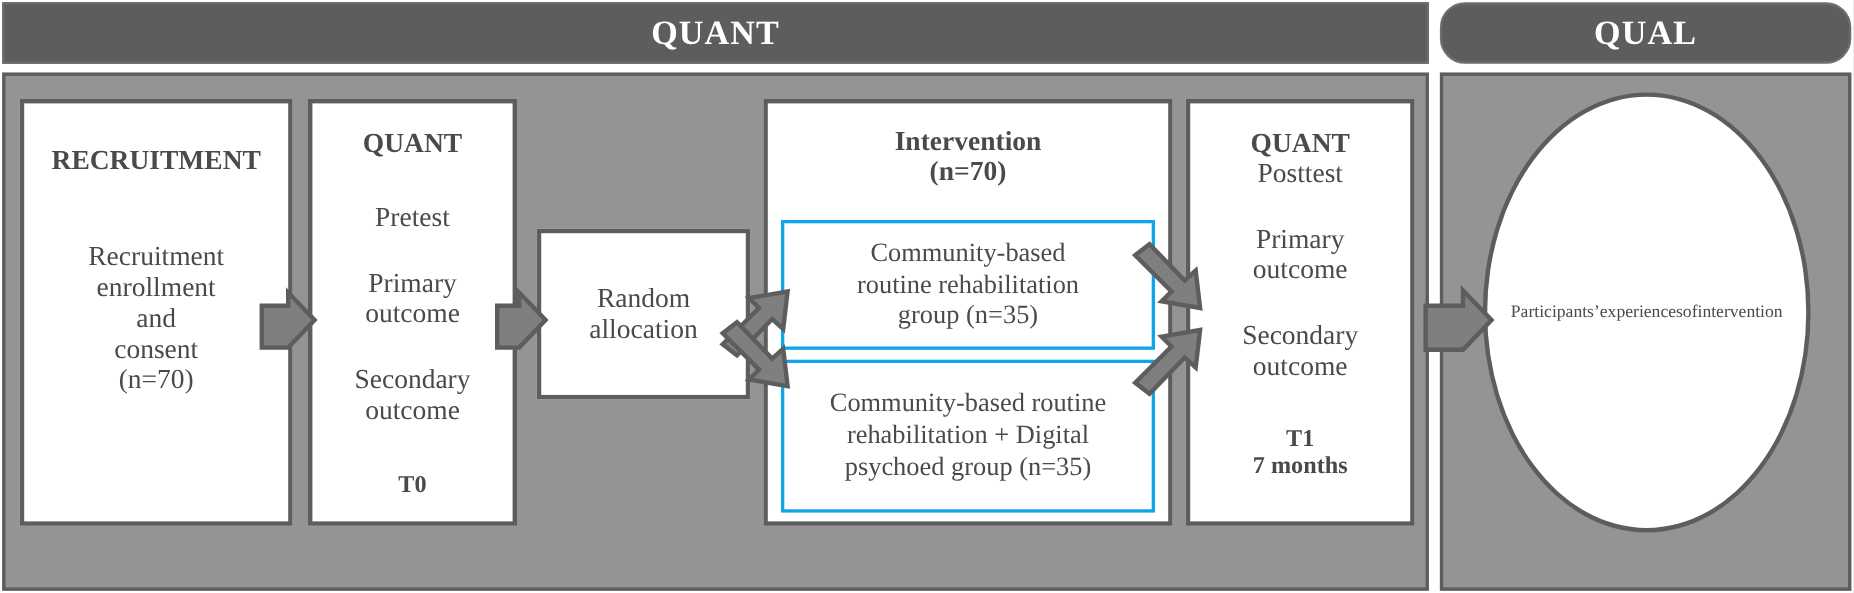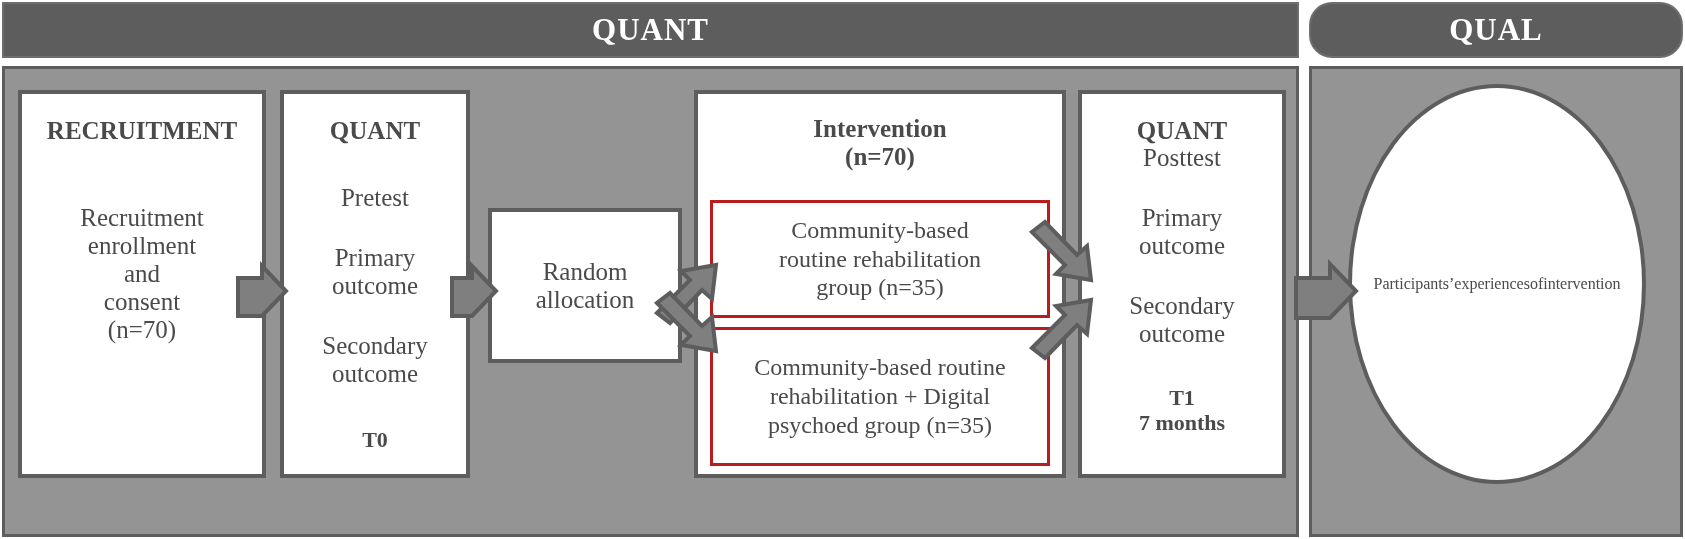--- a/index.html
+++ b/index.html
@@ -75,21 +75,21 @@
   .box .bld {
     font-weight: bold;
     font-size: 22px;
     line-height: 1.12;
     text-align: center;
   }
 
   
   #box-recruitment {
     left: 18px; top: 90px; width: 248px; height: 388px;
-    padding-top: 24px;
+    padding-top: 40px;
   }
   #box-recruitment .body { margin-top: 60px; }
 
   
   #box-pretest {
     left: 280px; top: 90px; width: 190px; height: 388px;
     padding-top: 24px;
   }
   #box-pretest .g1 { margin-top: 40px; }
   #box-pretest .g2 { margin-top: 32px; }
@@ -107,21 +107,21 @@
   #box-intervention {
     left: 694px; top: 90px; width: 372px; height: 388px;
     padding-top: 22px;
   }
   #box-intervention .ttl2 { margin-top: 2px; }
 
   
   .inner {
     position: absolute;
     background: #ffffff;
-    border: 3px solid #b91c1c;
+    border: 3px solid #0ea5e9;
     box-sizing: border-box;
     display: flex;
     flex-direction: column;
     align-items: center;
     justify-content: center;
     color: #4a4a4a;
     font-size: 24px;
     line-height: 1.2;
     text-align: center;
   }

